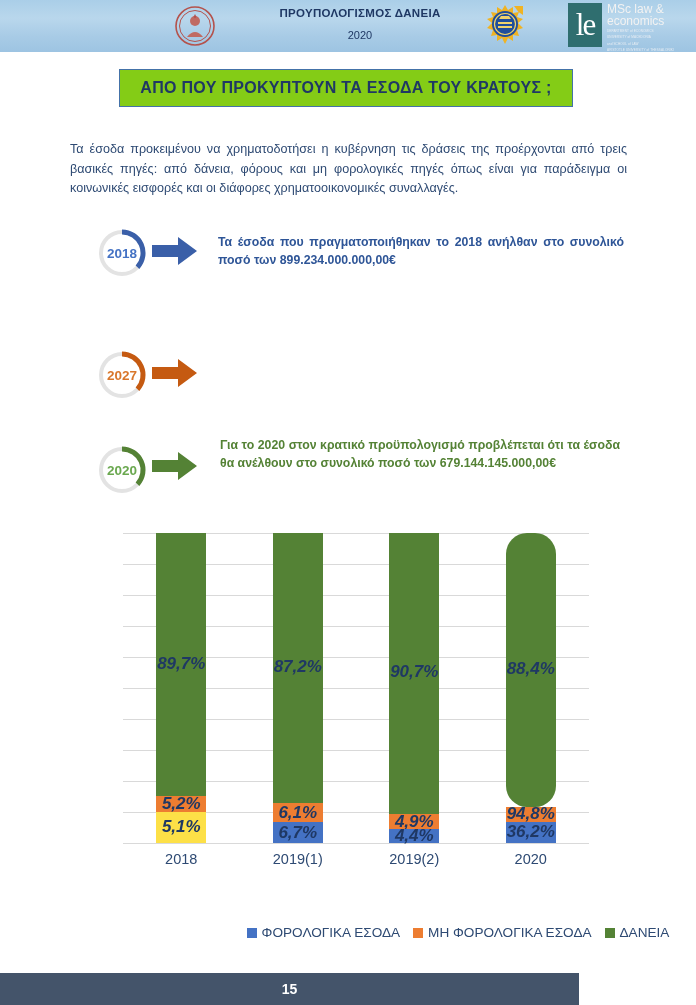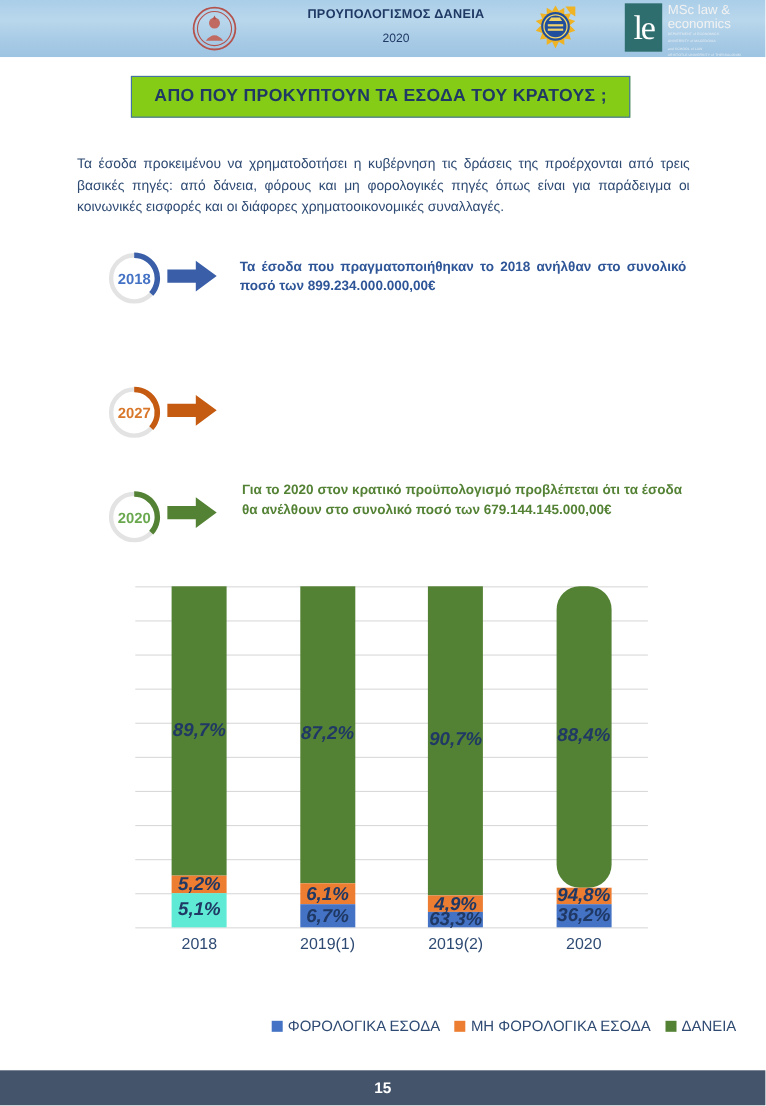--- a/index.html
+++ b/index.html
@@ -264,21 +264,21 @@
   .legend-label {
     font-size: 13.6px;
     color: #2e4a73;
     white-space: nowrap;
   }
 
   
   .footer {
     position: absolute;
     left: 0; bottom: 0;
-    width: 696px; height: 32px;
+    width: 579px; height: 32px;
     background: #44546a;
     display: flex;
     align-items: center;
     justify-content: center;
   }
   .footer-num {
     color: #ffffff;
     font-size: 14px;
     font-weight: bold;
   }
@@ -392,21 +392,21 @@
         <div class="gridline" style="top: 0px;"></div>
       </div>
     <div class="bars" id="bars">
         <div class="bar">
           <div class="seg seg-green" style="background: rgb(84, 130, 53); height: 278.07px;">
             <div class="seg-label">89,7%</div>
           </div>
           <div class="seg seg-orange" style="background: rgb(237, 125, 49); height: 16.12px;">
             <div class="seg-label">5,2%</div>
           </div>
-          <div class="seg seg-blue" style="background: #5eead4; height: 33px;">
+          <div class="seg seg-blue" style="background: #fde047; height: 33px;">
             <div class="seg-label">5,1%</div>
           </div>
         </div>
         <div class="bar">
           <div class="seg seg-green" style="background: rgb(84, 130, 53); height: 270.32px;">
             <div class="seg-label">87,2%</div>
           </div>
           <div class="seg seg-orange" style="background: rgb(237, 125, 49); height: 18.91px;">
             <div class="seg-label">6,1%</div>
           </div>
@@ -415,21 +415,21 @@
           </div>
         </div>
         <div class="bar">
           <div class="seg seg-green" style="background: rgb(84, 130, 53); height: 281.17px;">
             <div class="seg-label">90,7%</div>
           </div>
           <div class="seg seg-orange" style="background: rgb(237, 125, 49); height: 15.19px;">
             <div class="seg-label">4,9%</div>
           </div>
           <div class="seg seg-blue" style="background: rgb(68, 114, 196); height: 13.64px;">
-            <div class="seg-label">63,3%</div>
+            <div class="seg-label">4,4%</div>
           </div>
         </div>
         <div class="bar">
           <div class="seg seg-green" style="background: rgb(84, 130, 53); height: 274.04px; border-radius: 21px;">
             <div class="seg-label">88,4%</div>
           </div>
           <div class="seg seg-orange" style="background: rgb(237, 125, 49); height: 14.57px;">
             <div class="seg-label">94,8%</div>
           </div>
           <div class="seg seg-blue" style="background: rgb(68, 114, 196); height: 21.39px;">

